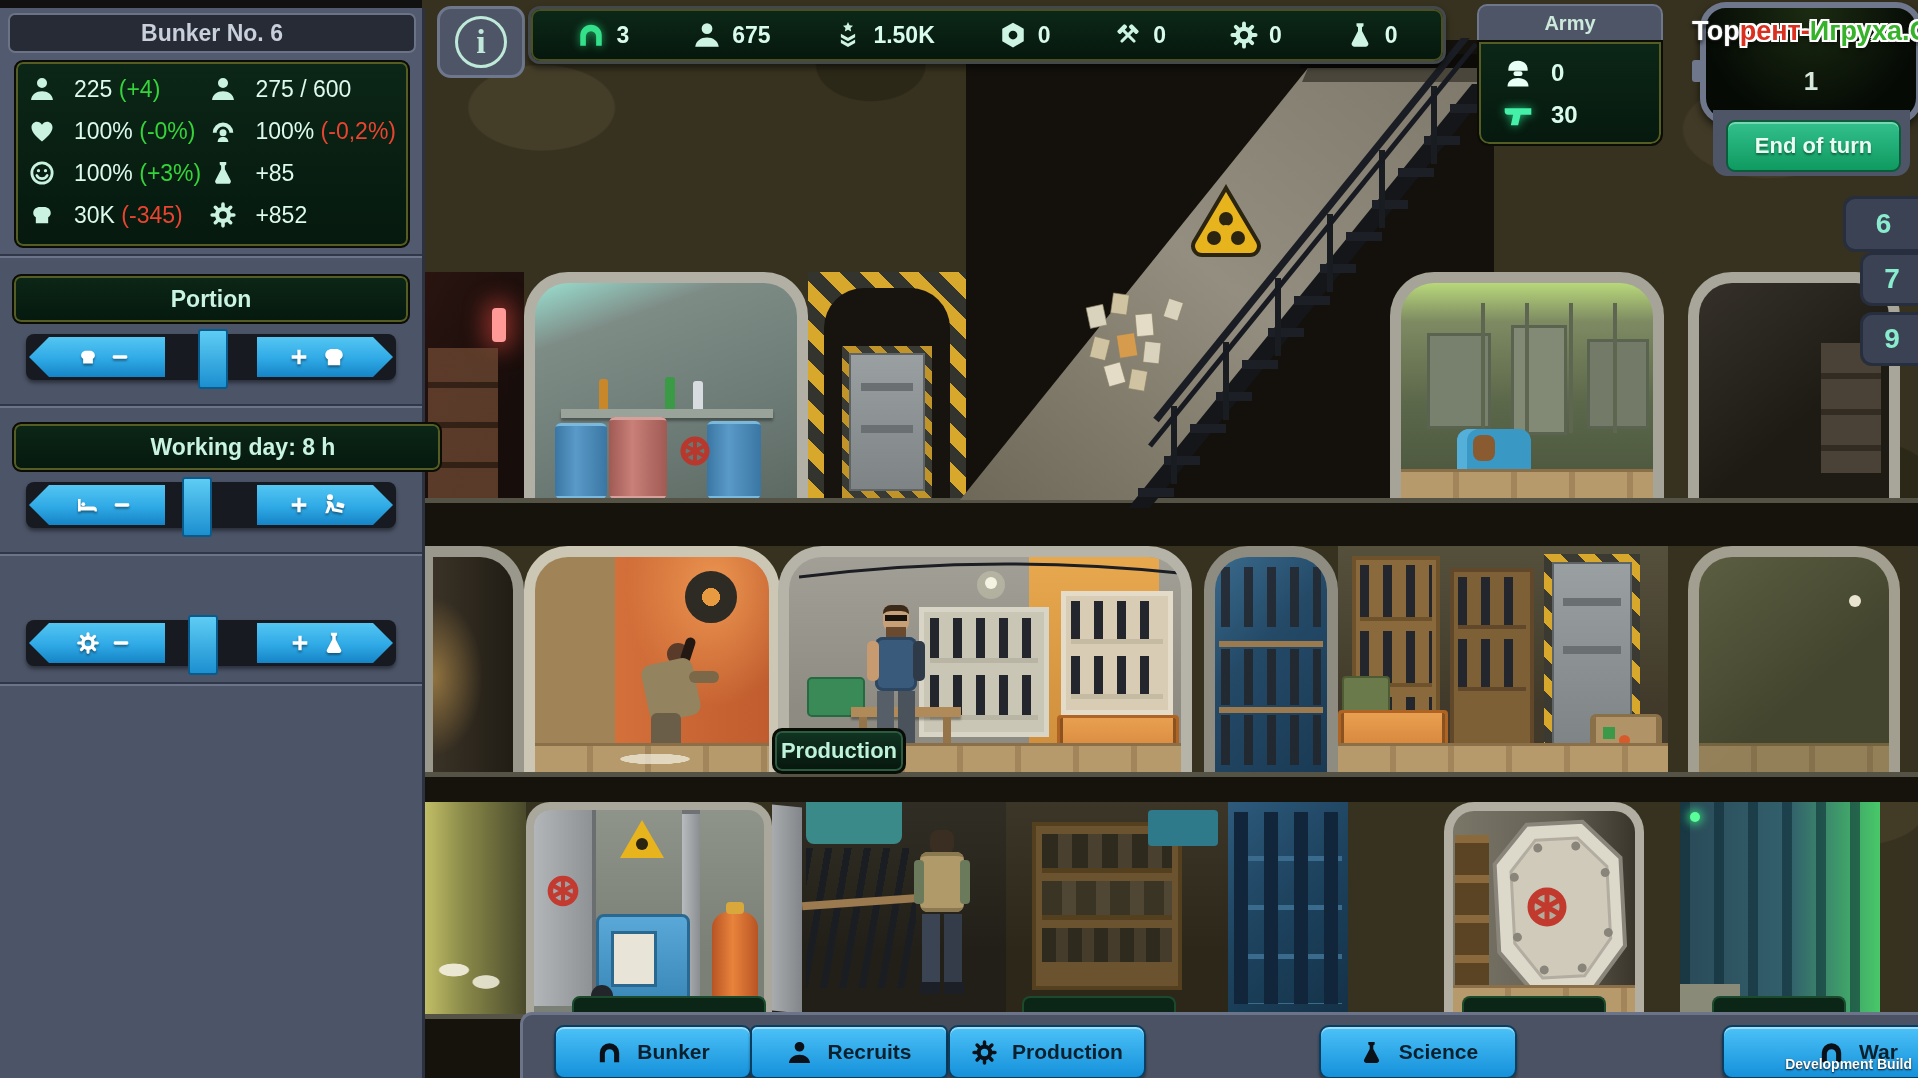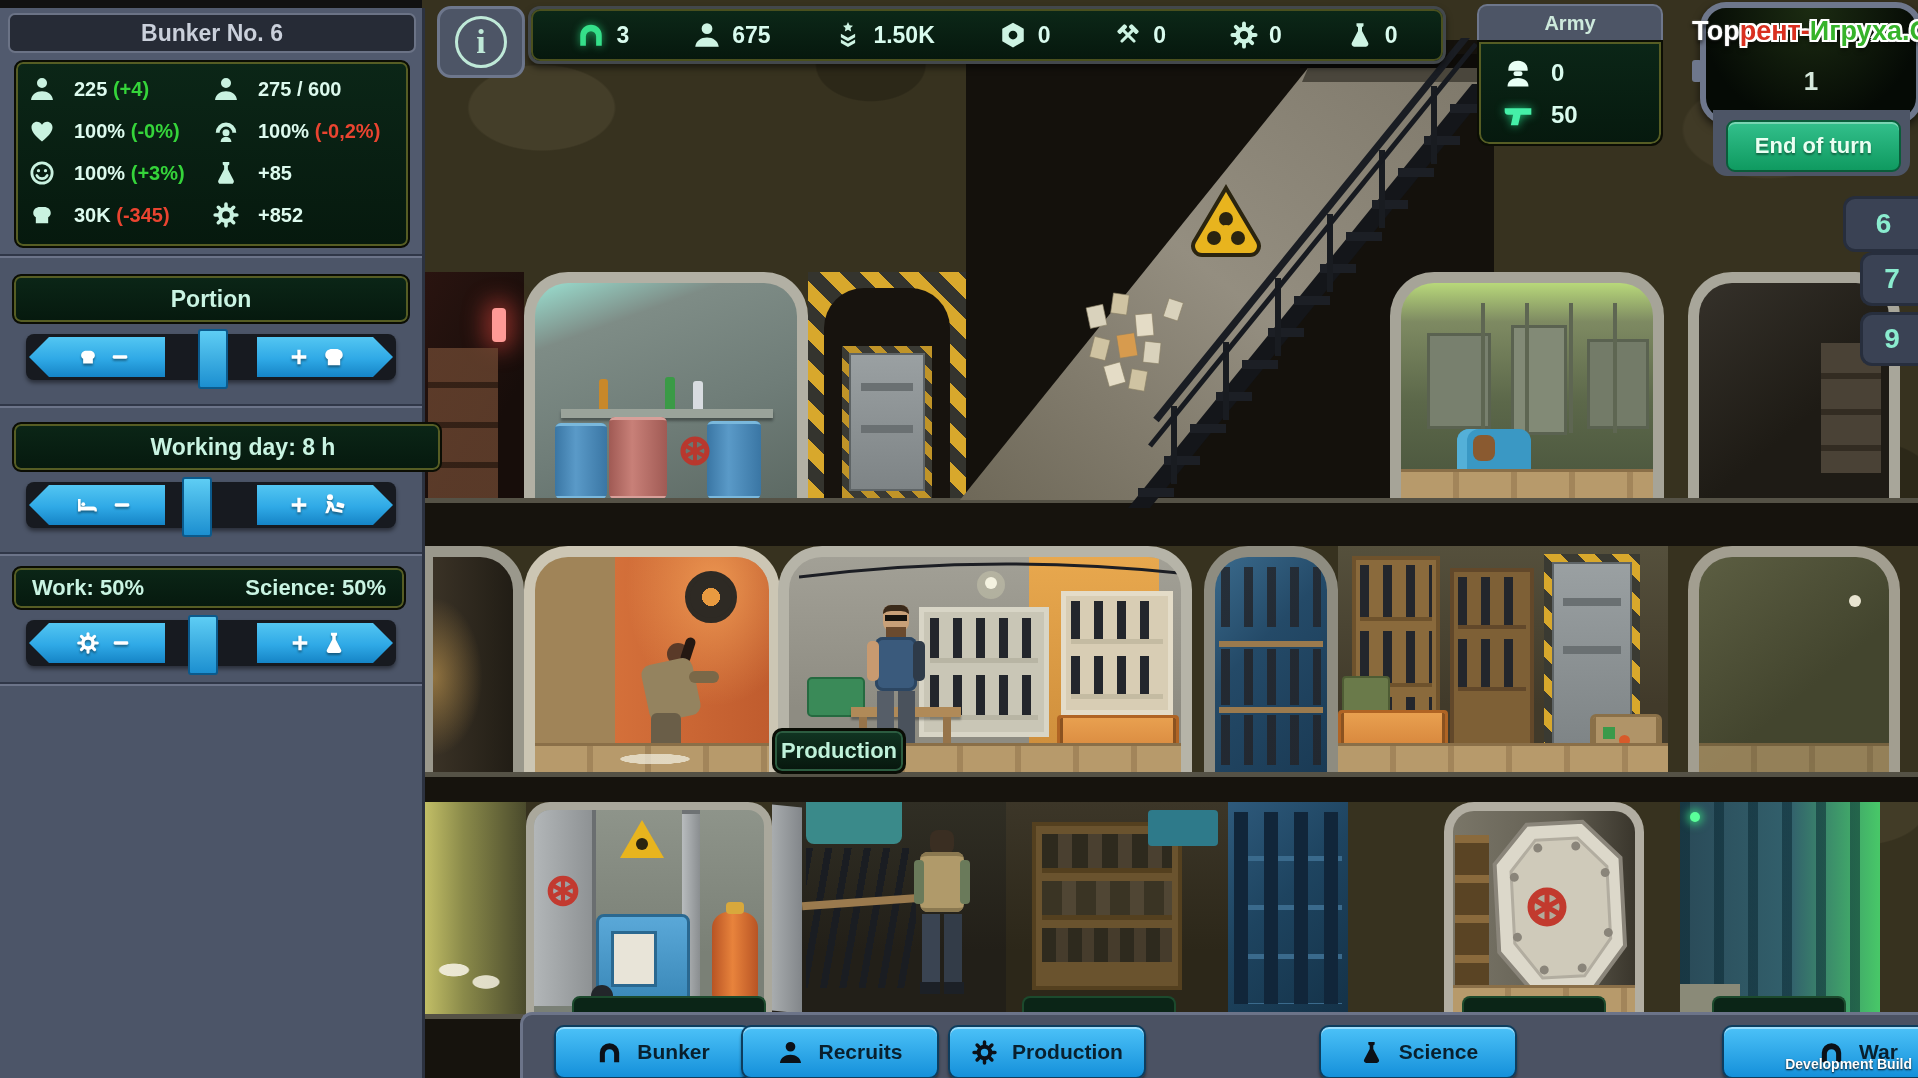--- a/index.html
+++ b/index.html
@@ -32,21 +32,21 @@
   
   .sidebar{position:absolute;left:0;top:8px;width:422px;height:1078px;background:#515a6e;
            border-right:3px solid #2c3240;z-index:10;}
   .sect{position:absolute;left:0;width:422px;background:#4c5568;border-top:2px solid #6c7489;
         box-shadow:0 -2px 0 #303748;}
   .dg{background:linear-gradient(#0b2617,#06190e);border:2px solid #0b0d04;
       box-shadow:inset 0 0 0 2px #565d24;border-radius:9px;color:var(--teal-text);}
   .hdr{display:flex;align-items:center;justify-content:center;font-weight:bold;font-size:23px;}
   .stats-grid{display:grid;grid-template-columns:46px 1fr 46px 1fr;grid-auto-rows:42px;
               align-items:center;padding:6px 12px;}
-  .stat-v{font-size:20px;font-weight:bold;color:#ddfaee;white-space:nowrap;}
+  .stat-v{font-size:23px;font-weight:normal;color:#ddfaee;white-space:nowrap;}
   .pos{color:var(--positive);} .neg{color:var(--negative);}
   .ic{width:28px;height:28px;fill:currentColor;display:block;}
   .mint{color:#c9f2e0;}
 
   .slider{position:absolute;height:46px;background:#171a20;border-radius:8px;
           box-shadow:0 3px 4px rgba(0,0,0,.45);}
   .thumb{position:absolute;top:-5px;width:26px;height:56px;
          background:linear-gradient(#5ecdf4,#1c8fd0);border:2px solid #0b5a8c;border-radius:3px;}
   .sbtn{position:absolute;top:3px;height:40px;width:122px;display:flex;align-items:center;
         justify-content:center;gap:10px;color:#fff;cursor:pointer;
@@ -593,24 +593,20 @@
               <use href="#i-plus"></use>
             </svg>
           <svg class="ic" style="width:28px;height:28px;">
               <use href="#i-reader"></use>
             </svg>
         </div>
       </div>
     </div>
 
     <div class="sect" style="top:546px;height:126px;">
-      <div class="dg abs" style="left:12px;top:10px;width:394px;height:44px;display:flex;align-items:center;justify-content:space-between;padding:0 18px;box-sizing:border-box;font-weight:bold;font-size:22px;">
-        <span>Work: 50%</span>
-        <span>Science: 50%</span>
-      </div>
       <div class="slider abs" style="left:26px;top:64px;width:370px;">
         <div class="sbtn sbtn-l">
           <svg class="ic" style="width:24px;height:24px;">
               <use href="#i-gear"></use>
             </svg>
           <svg class="ic" style="width:22px;height:22px;">
               <use href="#i-minus"></use>
             </svg>
         </div>
         <div class="thumb" style="left:162px;"></div>
@@ -691,21 +687,21 @@
       <div class="army-row">
         <svg class="ic">
             <use href="#i-soldier"></use>
           </svg>
         <span>0</span>
       </div>
       <div class="army-row gun">
         <svg class="ic">
             <use href="#i-pistol"></use>
           </svg>
-        <span>50</span>
+        <span>30</span>
       </div>
     </div>
   </div>
 
   <div class="turnbox">
     <div class="hook" style="left:-14px;"></div>
 
     <div class="turn-num"><span>1</span></div>
   </div>
   <div class="wm">
@@ -726,21 +722,21 @@
     <span>9</span>
   </div>
 
   <div class="navbar">
     <div class="navbtn" style="left:31px;">
       <svg class="ic">
           <use href="#i-dome"></use>
         </svg>
       <span>Bunker</span>
     </div>
-    <div class="navbtn" style="left:218px;">
+    <div class="navbtn" style="left:227px;border-radius:7px;">
       <svg class="ic">
           <use href="#i-person"></use>
         </svg>
       <span>Recruits</span>
     </div>
     <div class="navbtn" style="left:425px;">
       <svg class="ic">
           <use href="#i-gear"></use>
         </svg>
       <span>Production</span>

